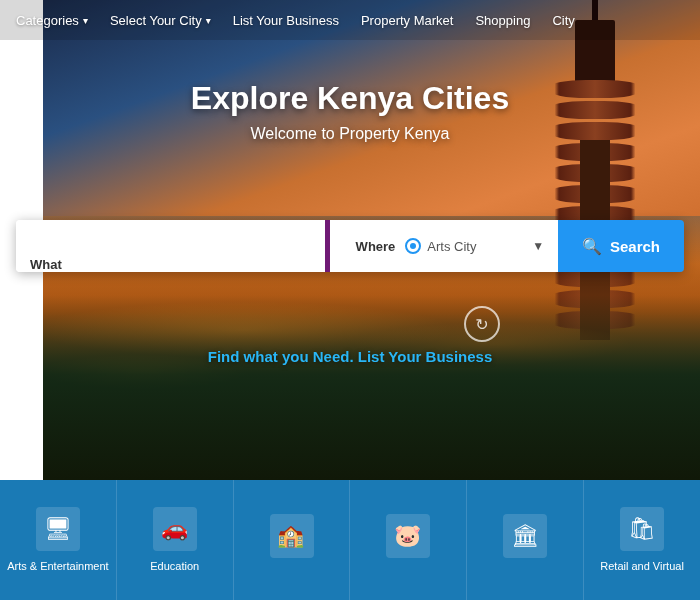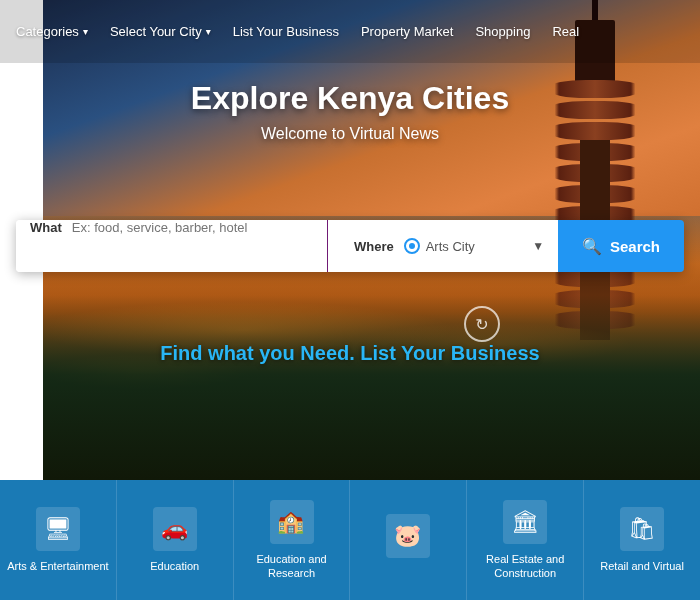--- a/index.html
+++ b/index.html
@@ -4,21 +4,21 @@
   <style>
     * { margin: 0; padding: 0; box-sizing: border-box; }
     body { width: 700px; height: 600px; overflow: hidden; font-family: Arial, sans-serif; }
 
     
     .navbar {
       position: absolute; top: 0; left: 0; right: 0;
       z-index: 10;
       display: flex; align-items: center;
       padding: 0 16px;
-      height: 63px;
+      height: 40px;
       background: rgba(0,0,0,0.15);
     }
     .nav-item {
       color: #fff; font-size: 13px; font-weight: 500;
       margin-right: 22px; cursor: pointer; white-space: nowrap;
       display: flex; align-items: center; gap: 4px;
       text-shadow: 0 1px 3px rgba(0,0,0,0.4);
     }
     .nav-item .chevron { font-size: 10px; }
 
@@ -96,25 +96,25 @@
     .hero-subtitle { font-size: 16px; font-weight: 300; }
 
     
     .search-bar {
       position: absolute; top: 220px; left: 16px; right: 16px;
       display: flex; align-items: stretch;
       height: 52px; border-radius: 4px; overflow: hidden;
       box-shadow: 0 2px 12px rgba(0,0,0,0.3);
     }
     .search-what {
-      display: flex; align-items: flex-start;
+      display: flex; align-items: flex-end;
       background: #fff;
       padding: 0 14px;
       flex: 1.4;
-      border-right: 1px solid #701a75;
+      border-right: 5px solid #701a75;
     }
     .search-what-label {
       font-size: 13px; font-weight: bold; color: #333; margin-right: 10px; white-space: nowrap;
     }
     .search-what-input {
       border: none; outline: none; font-size: 13px; color: #999; flex: 1;
       background: transparent;
     }
     .search-where {
       display: flex; align-items: center;
@@ -141,21 +141,21 @@
       padding: 0 24px;
       display: flex; align-items: center; gap: 8px;
       color: #fff; font-size: 15px; font-weight: bold;
       white-space: nowrap;
     }
     .search-btn-icon { font-size: 16px; }
 
     
     .hero-tagline {
       position: absolute; bottom: 115px; left: 0; right: 0;
-      text-align: center; color: #fff; font-size: 20px;
+      text-align: center; color: #fff; font-size: 15px;
       text-shadow: 0 1px 4px rgba(0,0,0,0.5);
     }
     .hero-tagline span { color: #29b6f6; font-weight: bold; }
 
     
     .arrow-circle {
       position: absolute; bottom: 138px; right: 200px;
       width: 36px; height: 36px; border: 2px solid rgba(255,255,255,0.7);
       border-radius: 50%; display: flex; align-items: center; justify-content: center;
       color: rgba(255,255,255,0.8); font-size: 16px;
@@ -193,21 +193,21 @@
 </head>
 <body>
 
 <nav class="navbar">
 
 <div class="nav-item">Categories<span class="chevron">▾</span></div>
     <div class="nav-item">Select Your City<span class="chevron">▾</span></div>
     <div class="nav-item">List Your Business</div>
     <div class="nav-item">Property Market</div>
     <div class="nav-item">Shopping</div>
-    <div class="nav-item">Real</div>
+    <div class="nav-item">City</div>
   </nav>
 
 <div class="hero">
   <div class="hero-bg">
     <div class="hero-sky"></div>
 
     <div class="tower">
       <div class="tower-antenna"></div>
       <div class="tower-top"></div>
       <div class="tower-floors">
@@ -226,27 +226,26 @@
         <div class="tower-body"></div>
       </div>
     </div>
 
     <div class="lights-layer"></div>
     <div class="city-overlay"></div>
   </div>
 
   <div class="hero-text">
     <div class="hero-title">Explore Kenya Cities</div>
-    <div class="hero-subtitle">Welcome to Virtual News</div>
+    <div class="hero-subtitle">Welcome to Property Kenya</div>
   </div>
 
   <div class="search-bar">
     <div class="search-what">
       <span class="search-what-label">What</span>
-      <input class="search-what-input" type="text" placeholder="Ex: food, service, barber, hotel" style="">
     </div>
     <div class="search-where">
       <span class="search-where-label">Where</span>
       <div class="search-where-icon"></div>
       <span class="search-where-text">Arts City</span>
       <span class="search-where-chevron">▼</span>
     </div>
     <button class="search-btn">
       <span class="search-btn-icon">🔍</span>
       <span>Search</span>
@@ -264,29 +263,25 @@
       <div class="cat-icon">🖥</div>
       <div class="cat-label">Arts &amp;
 Entertainment</div>
     </div>
     <div class="cat-item">
       <div class="cat-icon">🚗</div>
       <div class="cat-label">Education</div>
     </div>
     <div class="cat-item">
       <div class="cat-icon">🏫</div>
-      <div class="cat-label">Education and
-Research</div>
     </div>
     <div class="cat-item">
       <div class="cat-icon">🐷</div>
     </div>
     <div class="cat-item">
       <div class="cat-icon">🏛</div>
-      <div class="cat-label">Real Estate and
-Construction</div>
     </div>
     <div class="cat-item">
       <div class="cat-icon">🛍</div>
       <div class="cat-label">Retail and
 Virtual</div>
     </div>
   </div>
 
 </body></html>

